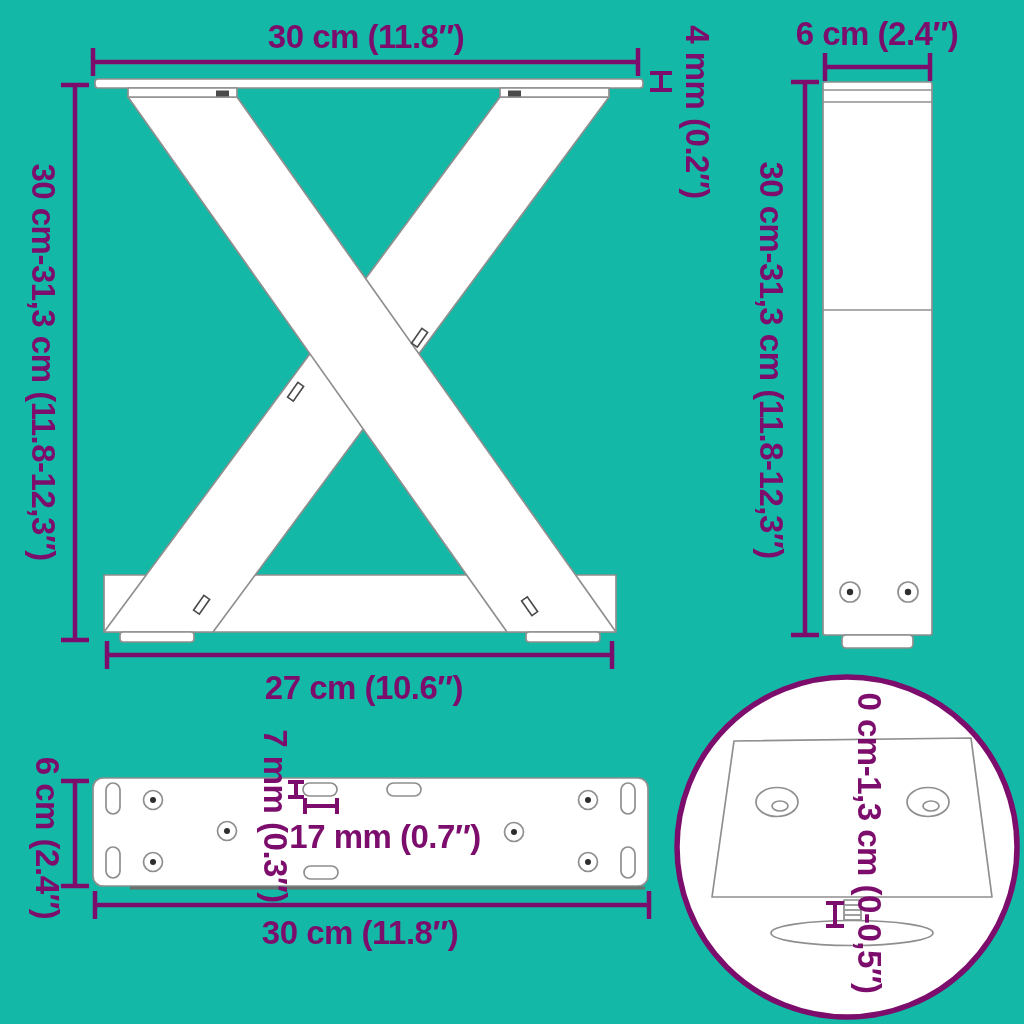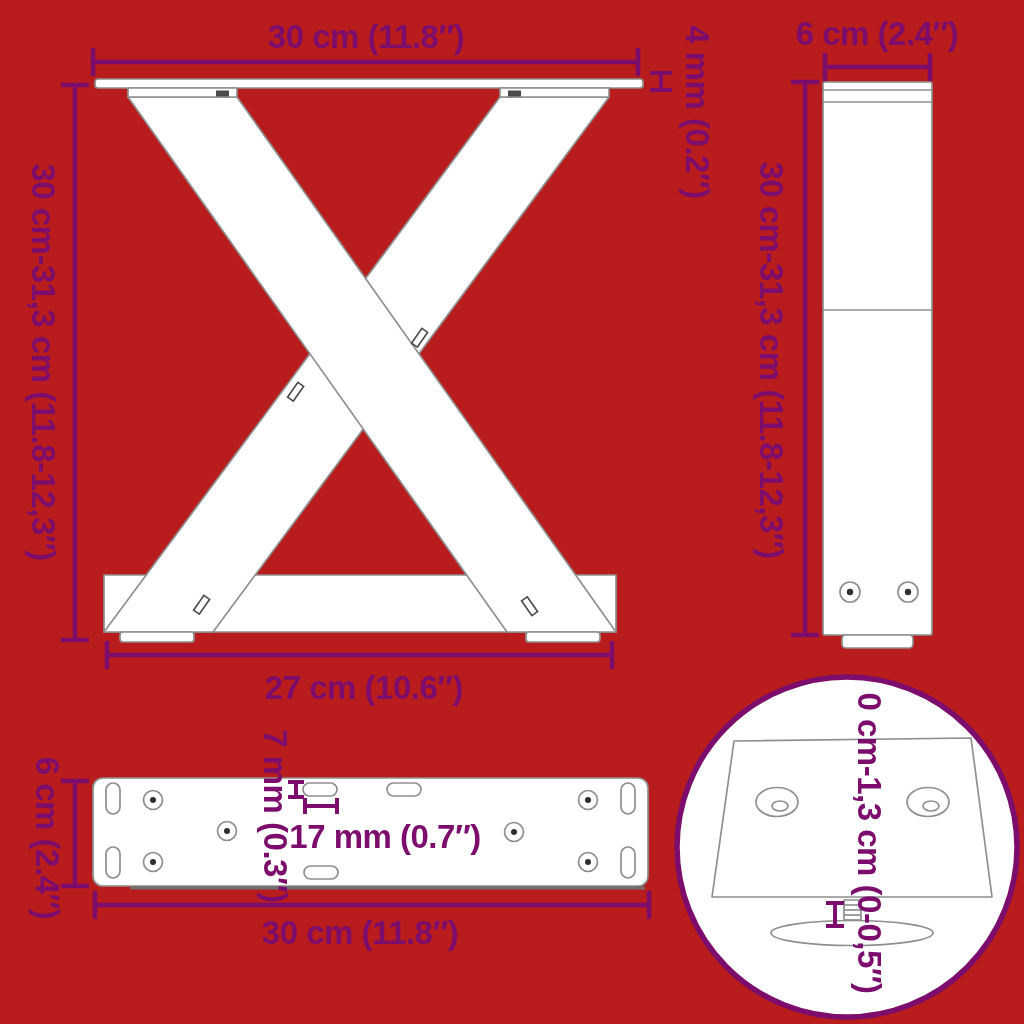--- a/index.html
+++ b/index.html
@@ -1,16 +1,16 @@
 <!DOCTYPE html>
 <html><head>
 <meta charset="utf-8">
 <style>
   html,body{margin:0;padding:0;background:#ffffff;}
-  .stage{width:1024px;height:1024px;position:relative;background:#b91c1c;overflow:hidden;}
+  .stage{width:1024px;height:1024px;position:relative;background:#14b8a6;overflow:hidden;}
   svg{display:block;}
   .dim-line{stroke:#7C0D6C;stroke-width:4.5;fill:none;}
   .dim-line-thin{stroke:#7C0D6C;stroke-width:4;fill:none;}
   .draw{stroke:#8F8F8F;stroke-width:1.7;fill:#ffffff;stroke-linejoin:round;}
   .draw-nofill{stroke:#8F8F8F;stroke-width:1.7;fill:none;}
   .draw-dark{stroke:#4a4a4a;stroke-width:1.6;fill:#ffffff;}
   .shadow{stroke:#6e6e6e;stroke-width:3;fill:none;}
   .dot{fill:#2e2e2e;stroke:none;}
   .lbl{font-family:"Liberation Sans","DejaVu Sans",sans-serif;font-weight:bold;font-size:33px;fill:#7C0D6C;letter-spacing:-0.5px;}
 </style>

